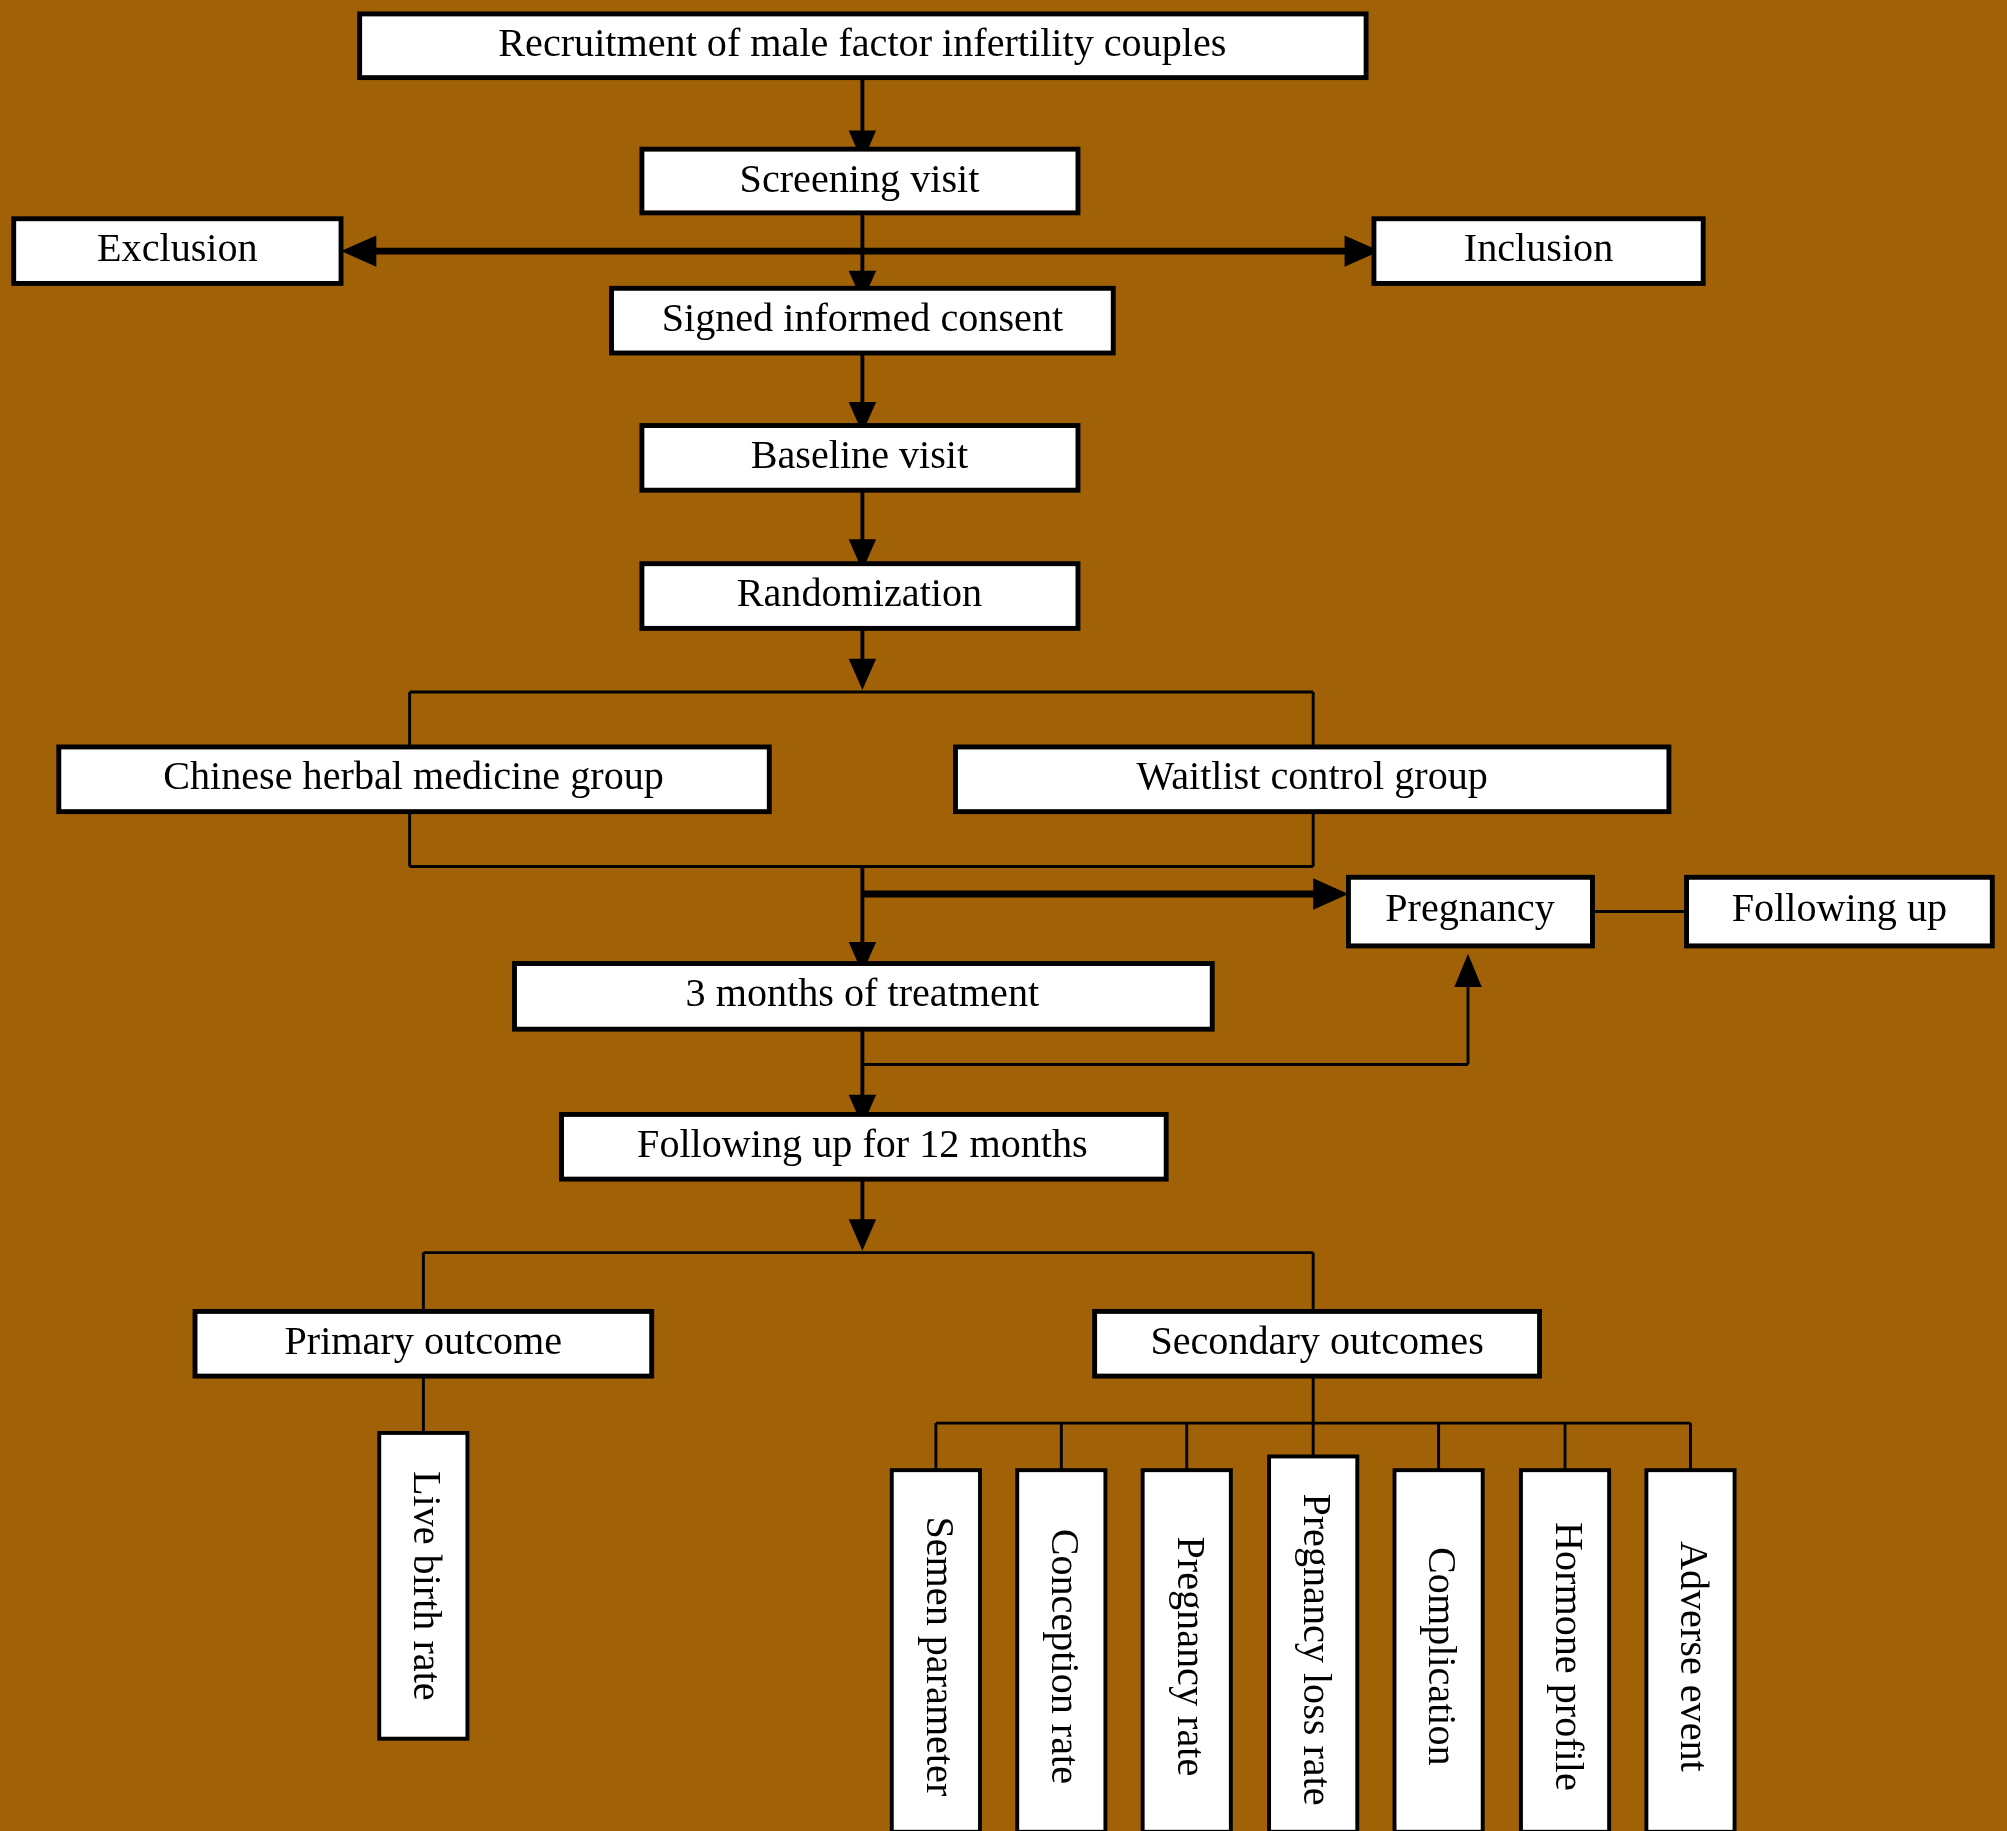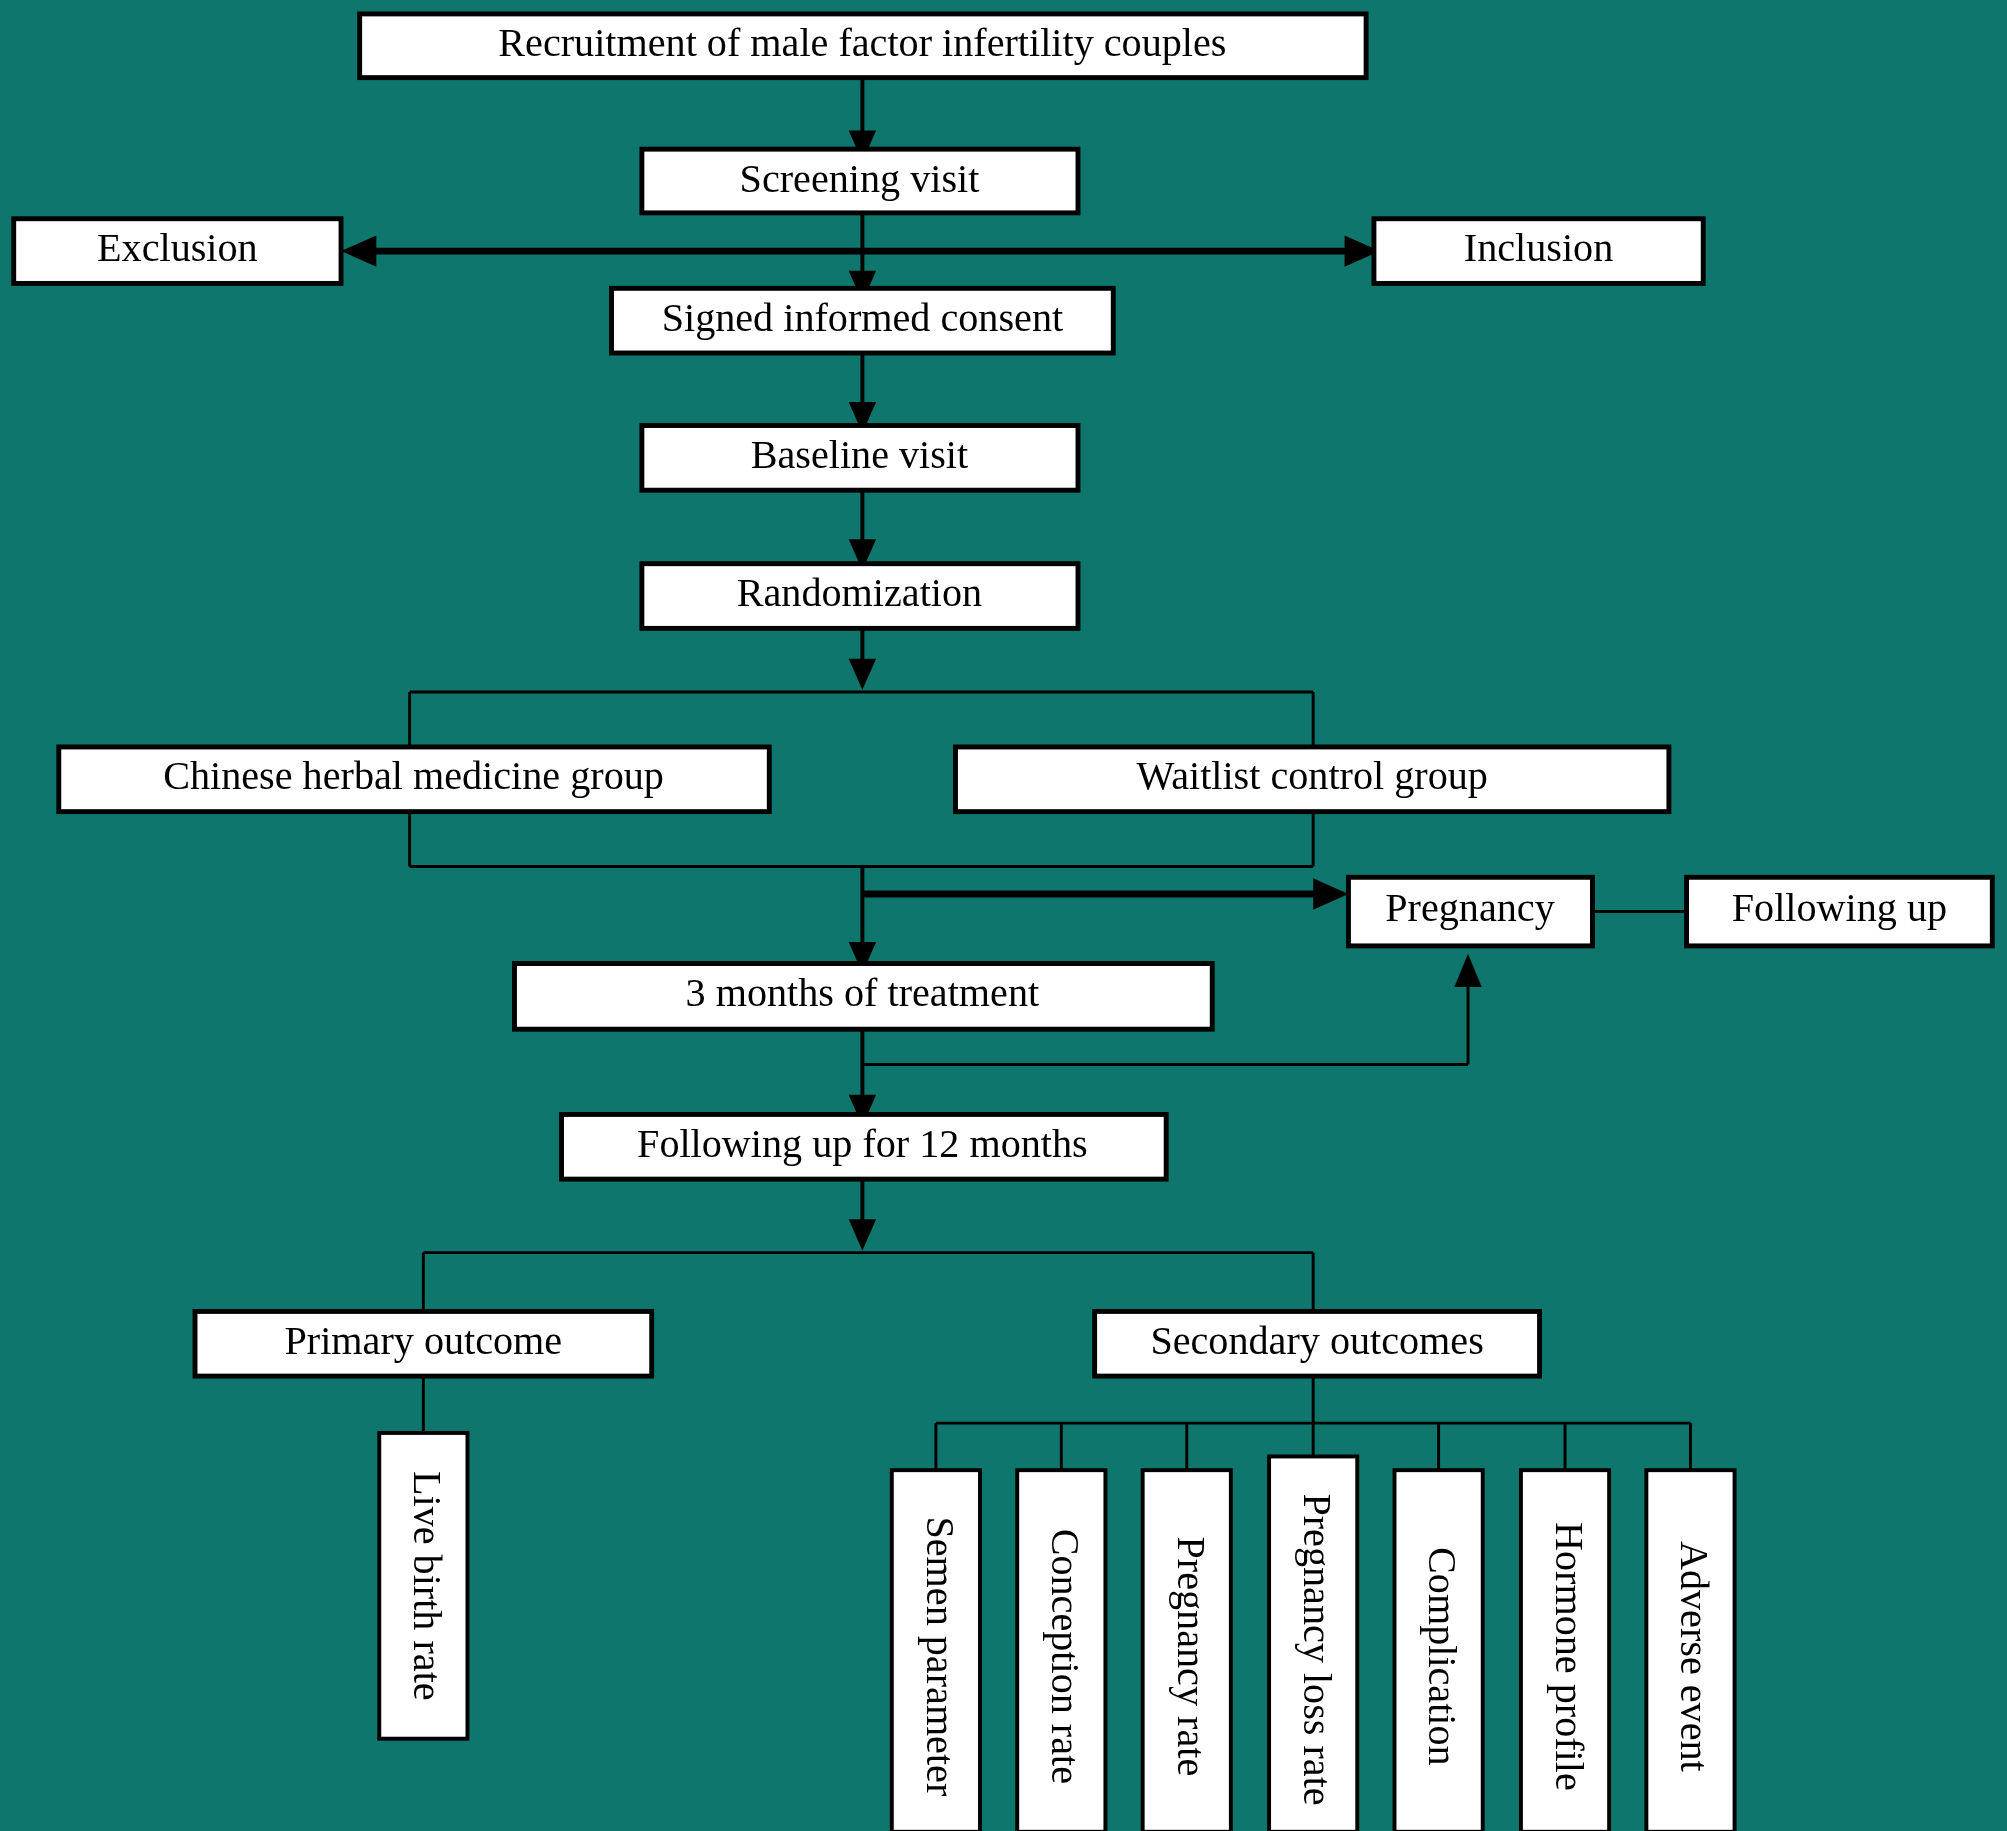--- a/index.html
+++ b/index.html
@@ -1,17 +1,17 @@
 <!DOCTYPE html>
 <html><head>
 <meta charset="utf-8">
 <style>
   html,body{margin:0;padding:0;background:#ffffff;}
   body{font-family:"Liberation Serif", serif;}
-  #stage{position:relative;width:2007px;height:1832px;background:#0f766e;overflow:hidden;}
+  #stage{position:relative;width:2007px;height:1832px;background:#a16207;overflow:hidden;}
   #flow{position:absolute;left:0;top:0;width:2007px;height:1832px;}
   .bx{fill:#ffffff;stroke:#000000;stroke-width:5;}
   .bxthin{fill:#ffffff;stroke:#000000;stroke-width:4;}
   .ln{stroke:#000000;stroke-width:4;fill:none;}
   .lnthin{stroke:#000000;stroke-width:3;fill:none;}
   .lnthick{stroke:#000000;stroke-width:7;fill:none;}
   .lbl{font-family:"Liberation Serif", serif;font-size:41px;fill:#000000;text-anchor:middle;dominant-baseline:middle;}
   .lblv{font-family:"Liberation Serif", serif;font-size:41px;fill:#000000;text-anchor:middle;dominant-baseline:middle;}
 </style>
 </head>

